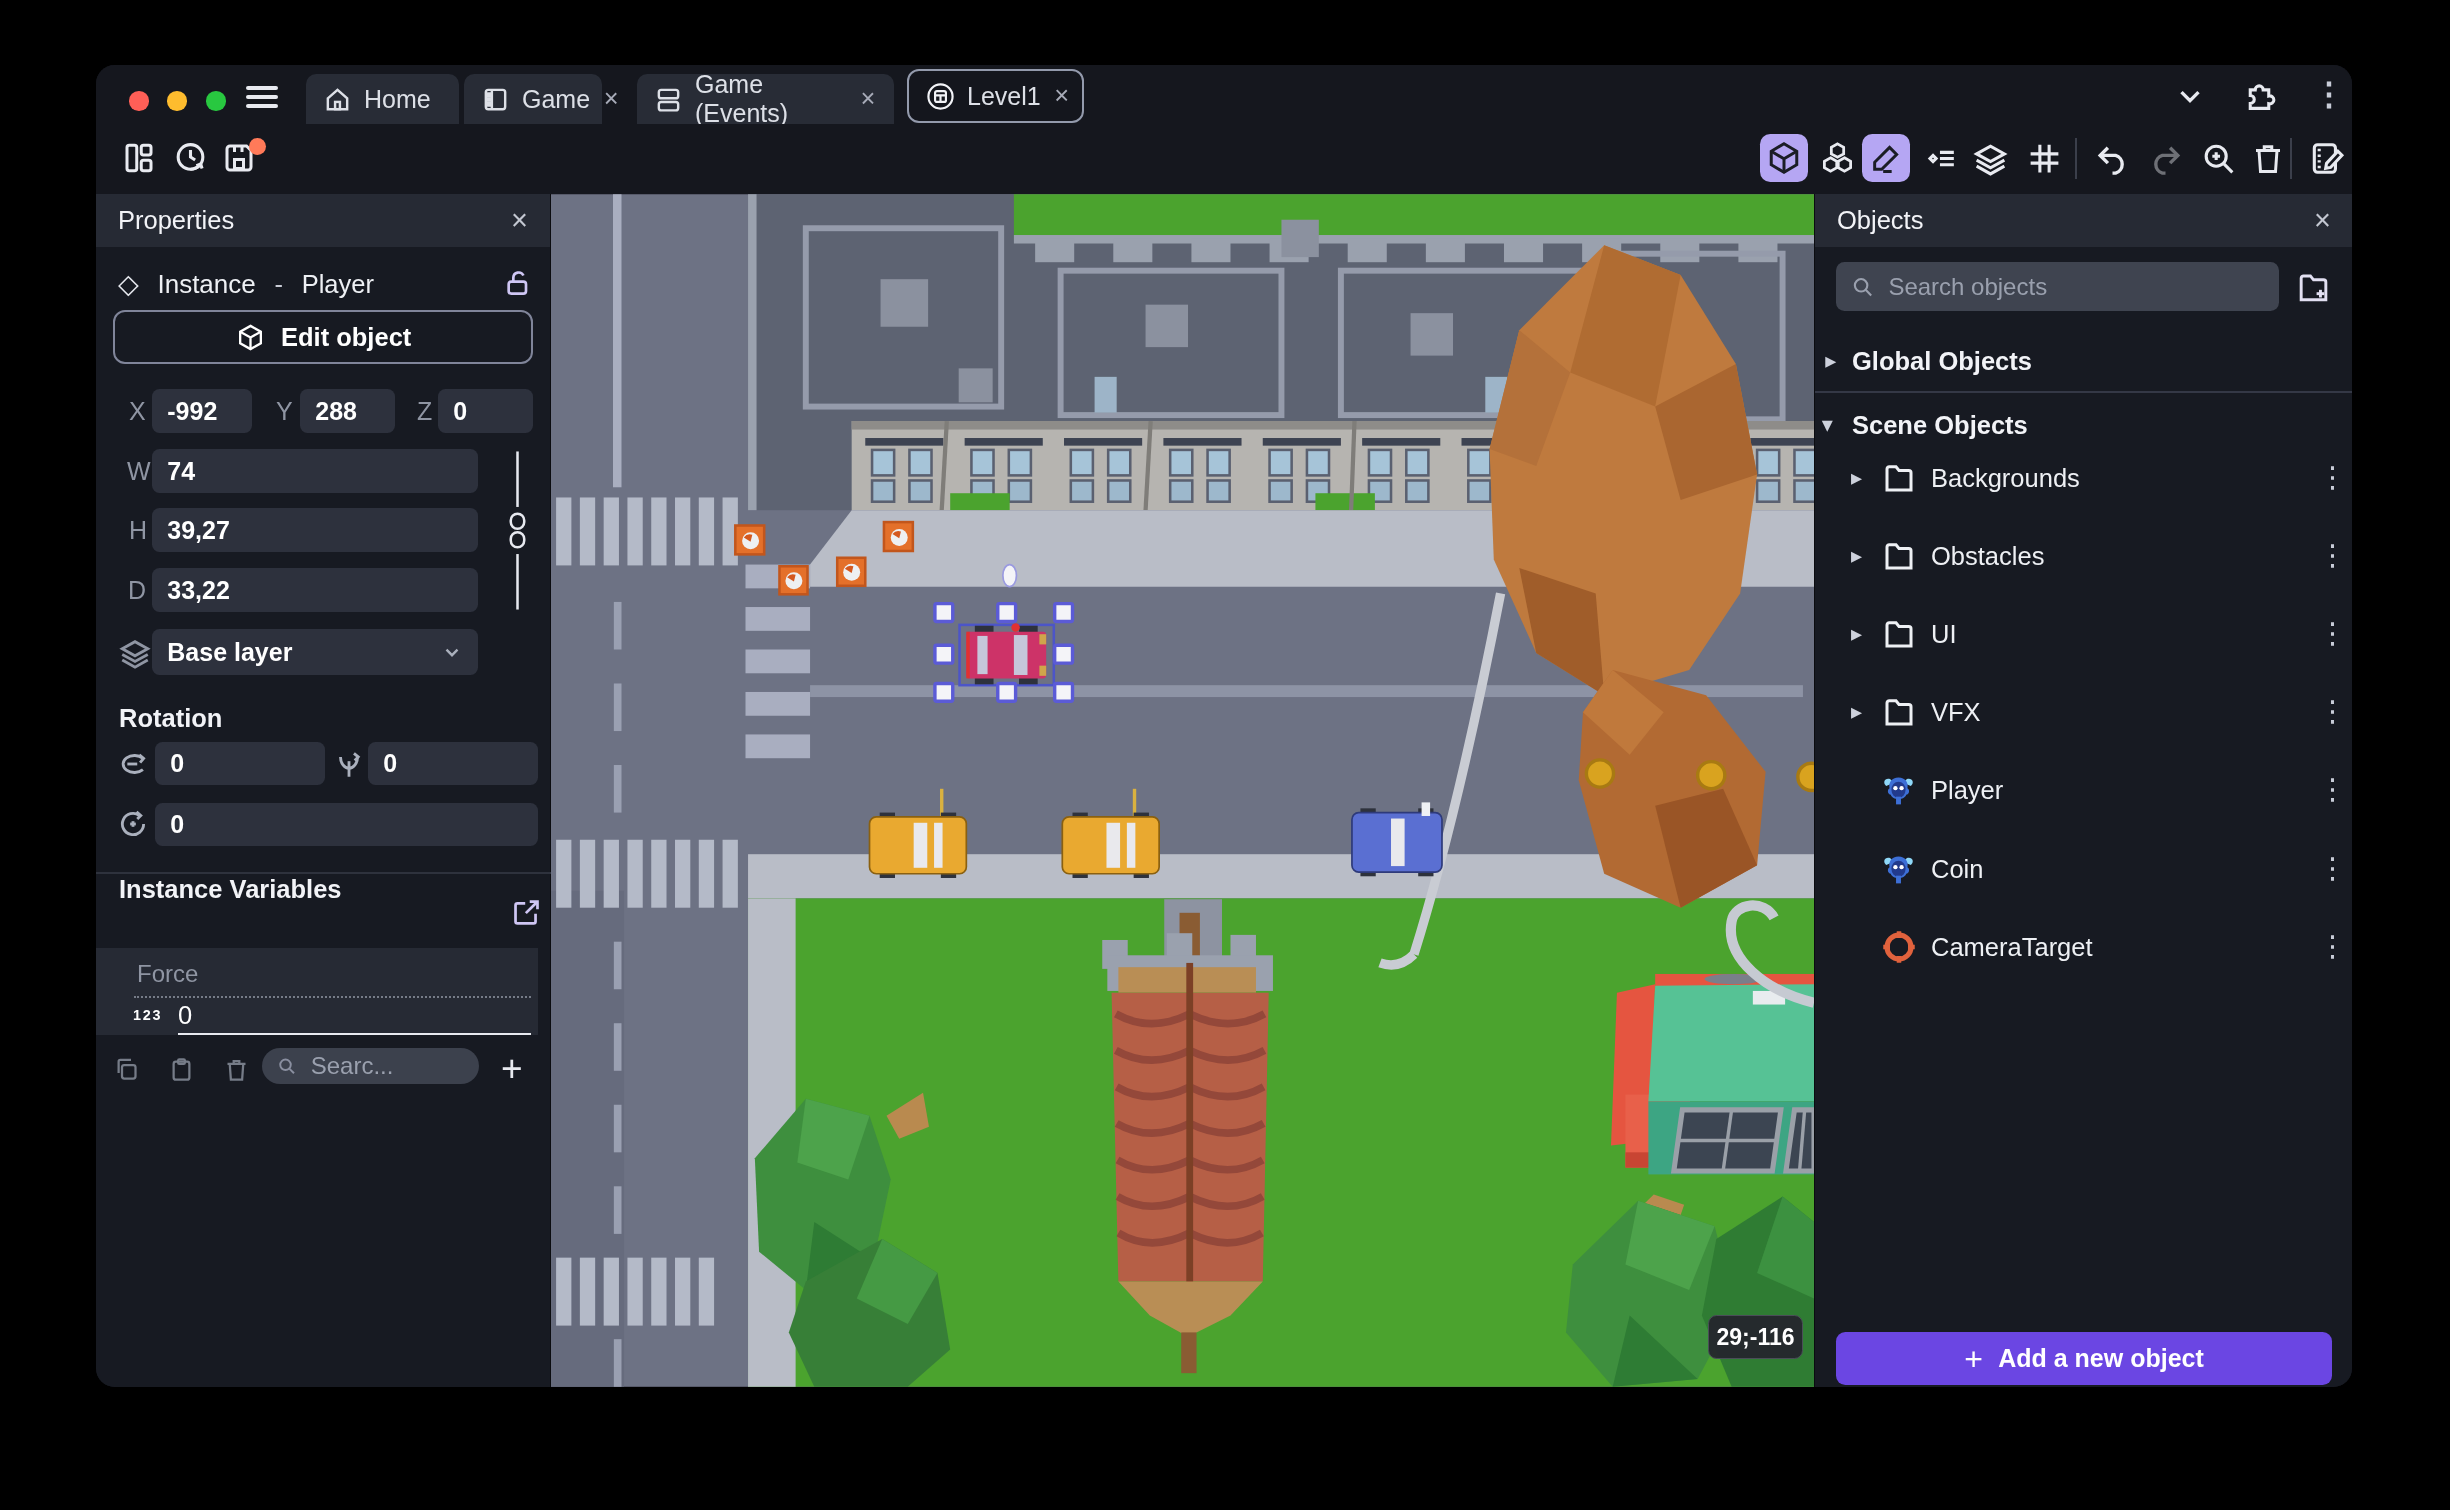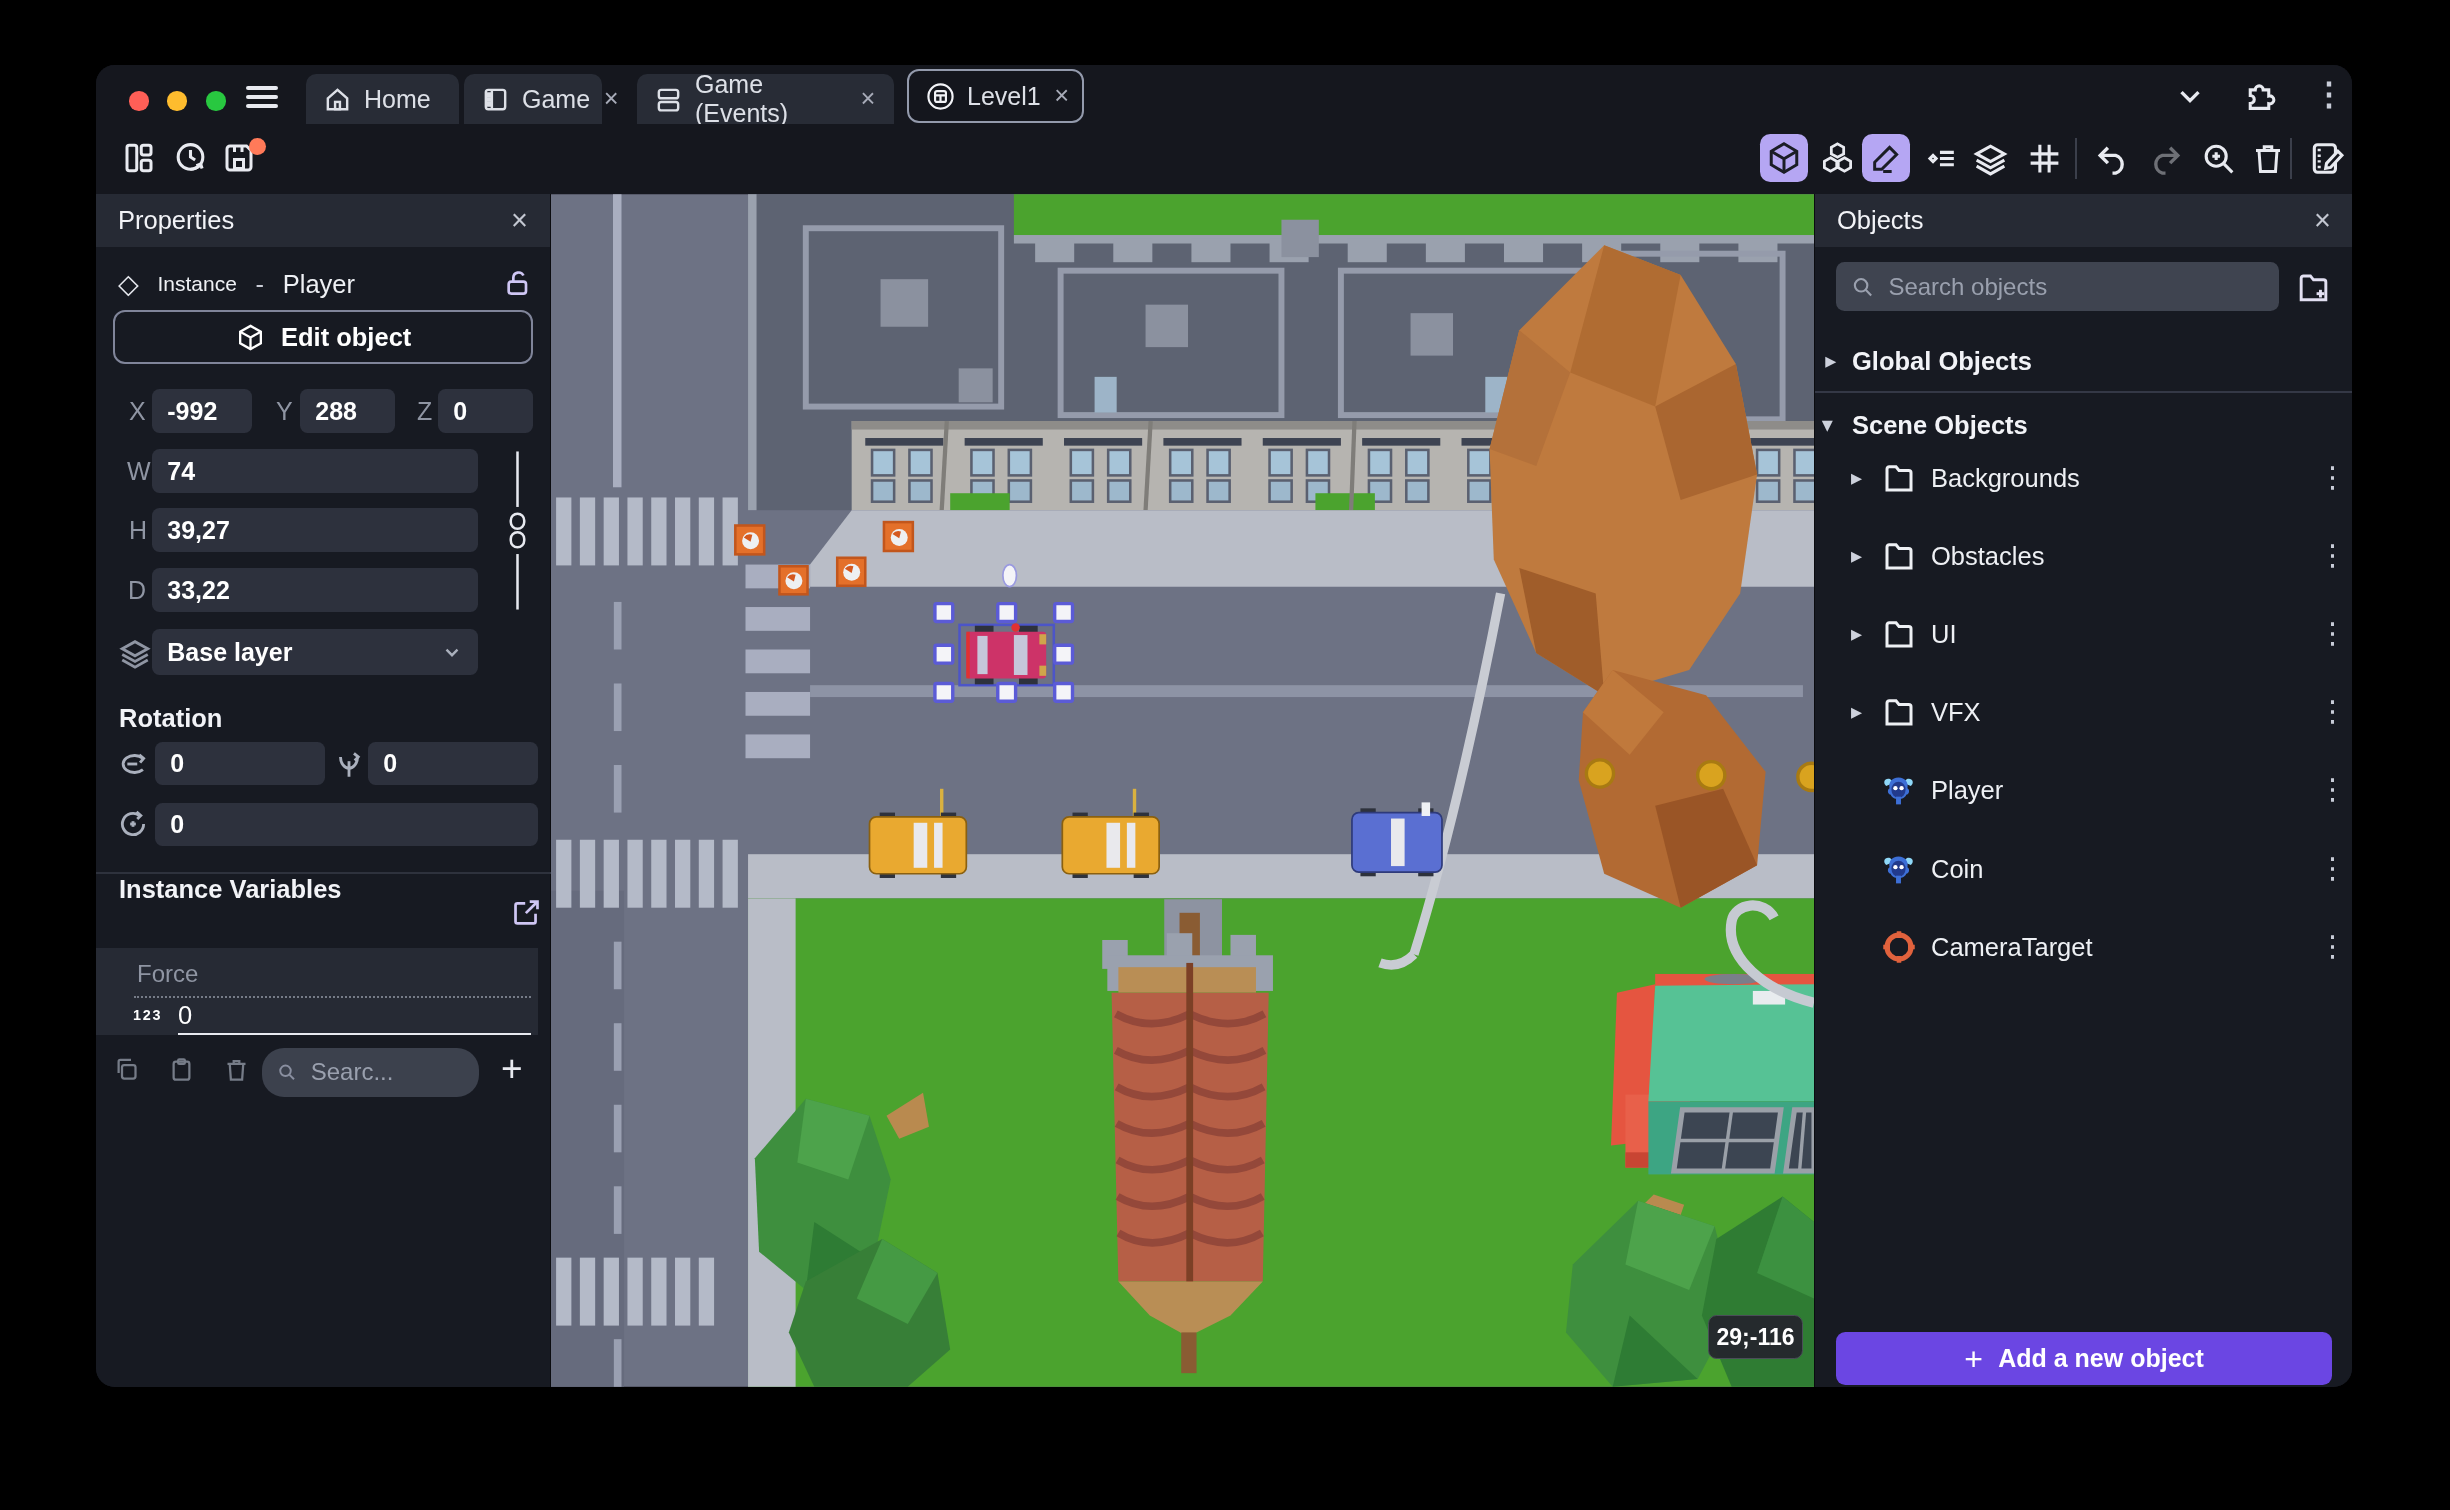--- a/index.html
+++ b/index.html
@@ -258,21 +258,21 @@
   </div>
 
   <div class="panel" style="left:0;width:455px;border-right:1.7px solid #0b0c10;box-sizing:border-box;">
     <div class="panel-header">
       <span>Properties</span>
       <span class="close">×</span>
     </div>
 
     <div class="row" style="left:22px;top:68px;height:44px;gap:18.7px;">
       <span style="color:#e8eaf0;font-size:27px;">◇</span>
-      <span style="font-size:21px;">Instance</span>
+      <span style="font-size:26px;">Instance</span>
       <span style="font-size:25.5px;color:#c9ccd6;">-</span>
       <span style="font-size:25.5px;">Player</span>
     </div>
     <div class="abs" style="left:406px;top:73px;">
       <svg width="32" height="32" viewBox="0 0 24 24" fill="none" stroke="#cfc6f4" stroke-width="2">
         <rect x="5" y="11" width="13" height="9" rx="2"></rect>
             <path d="M8.5 11 V8 a4 4 0 0 1 7.6 -1.6"></path>
       </svg>
     </div>
 
@@ -379,21 +379,21 @@
       </svg>
       <svg class="abs" style="left:72px;top:10.2px;" width="27" height="27" viewBox="0 0 24 24" fill="none" stroke="#767c88" stroke-width="2">
         <rect x="5" y="5" width="14" height="16" rx="2"></rect>
             <rect x="9" y="3" width="6" height="4" rx="1"></rect>
       </svg>
       <svg class="abs" style="left:127px;top:10.2px;" width="27" height="27" viewBox="0 0 24 24" fill="none" stroke="#767c88" stroke-width="2">
         <path d="M6 7 L7 21 H17 L18 7"></path>
             <line x1="4" y1="7" x2="20" y2="7"></line>
             <path d="M9.5 7 V4.5 H14.5 V7"></path>
       </svg>
-      <div class="searchpill abs" style="left:166px;top:1.7px;width:217px;height:49px;border-radius:22px;background:#3c414d;">
+      <div class="searchpill abs" style="left:166px;top:1.7px;width:217px;height:36px;border-radius:22px;background:#3c414d;">
         <svg width="24" height="24" viewBox="0 0 24 24" fill="none" stroke="#8a8fa0" stroke-width="2.4">
           <circle cx="10.5" cy="10.5" r="6.5"></circle>
               <line x1="15.5" y1="15.5" x2="21" y2="21"></line>
         </svg>
         <input placeholder="Searc..." style="">
       </div>
       <span class="abs" style="left:405px;top:1.7px;font-size:37px;color:#e8eaf0;font-weight:normal;">+</span>
     </div>
   </div>
 

